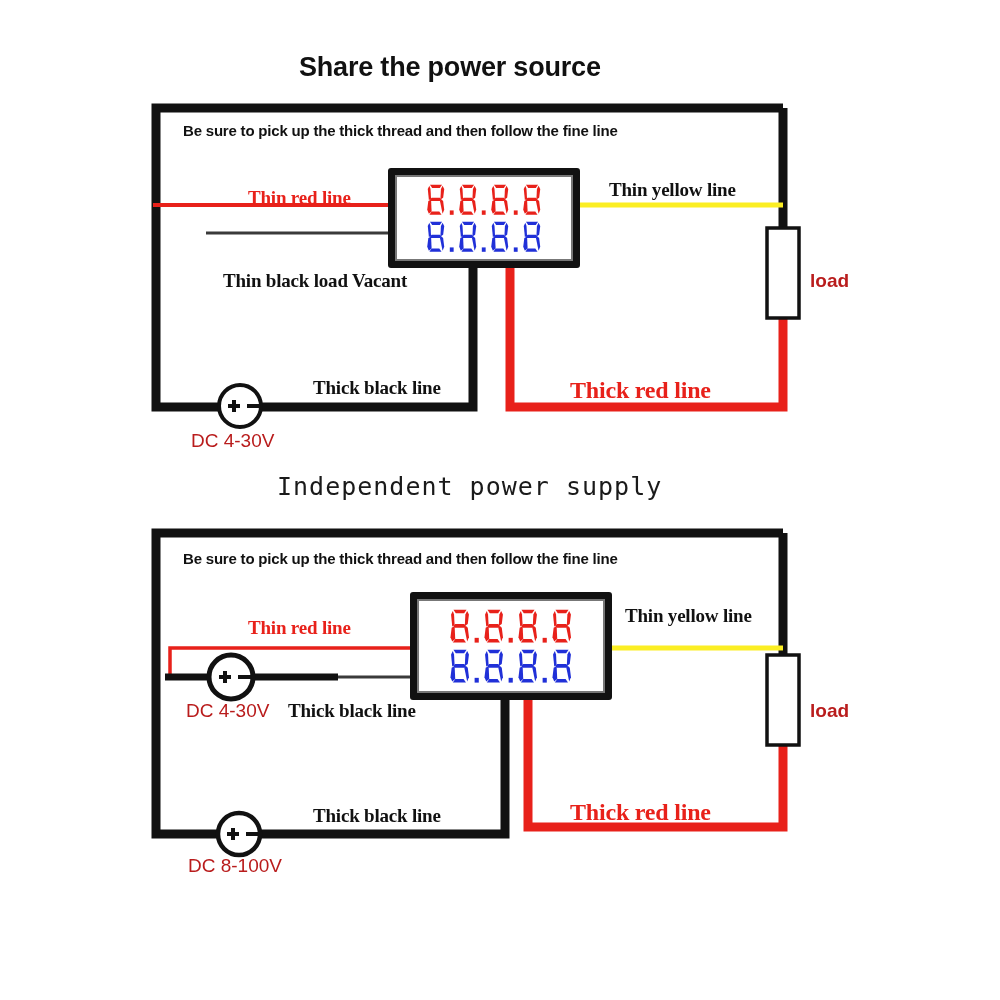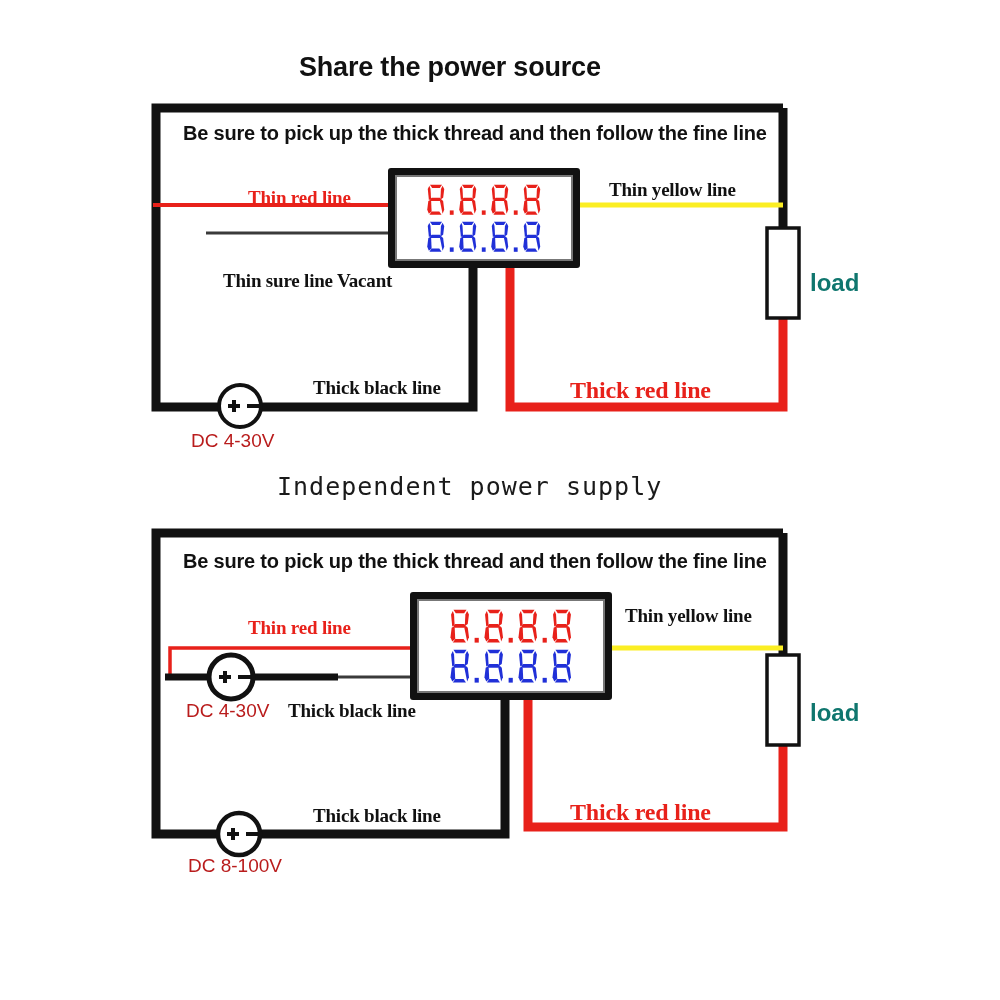--- a/index.html
+++ b/index.html
@@ -43,21 +43,21 @@
   .title-mono {
     font-family: "DejaVu Sans Mono", monospace;
     font-weight: normal;
     font-size: 25px;
     color: #1a1a1a;
     letter-spacing: 1.0px;
   }
   .note {
     font-family: "Liberation Sans", sans-serif;
     font-weight: bold;
-    font-size: 20px;
+    font-size: 15px;
     color: #111111;
     letter-spacing: -0.2px;
   }
   .wire-lbl {
     font-family: Liberation Serif, serif;
     font-weight: bold;
     font-size: 19px;
     color: #111111;
     letter-spacing: -0.2px;
   }
@@ -65,22 +65,22 @@
   .wire-lbl.big   { font-size: 24px; text-align: center; }
   .batt-lbl {
     font-family: "Liberation Sans", sans-serif;
     font-weight: normal;
     font-size: 19px;
     color: #b91c1c;
   }
   .load-lbl {
     font-family: "Liberation Sans", sans-serif;
     font-weight: bold;
-    font-size: 24px;
-    color: #0f766e;
+    font-size: 19px;
+    color: #b91c1c;
   }
 
   
   .meter {
     position: absolute;
     background: #ffffff;
     border: 7px solid #111111;
     border-radius: 3px;
     box-sizing: border-box;
     display: flex;
@@ -136,21 +136,21 @@
     <circle cx="240" cy="406" r="21" fill="#ffffff" stroke="#111111" stroke-width="4"></circle>
     <path d="M 228 406 L 240 406" stroke="#111111" stroke-width="4" fill="none"></path>
     <path d="M 234 400 L 234 412" stroke="#111111" stroke-width="4" fill="none"></path>
     <path d="M 247 406 L 260 406" stroke="#111111" stroke-width="4" fill="none"></path>
   </svg>
 
   <div class="lbl note" style="left:183px; top:123px;">Be sure to pick up the thick thread and then follow the fine line</div>
 
   <div class="lbl wire-lbl red" style="left:248px; top:188px;">Thin red line</div>
 
-  <div class="lbl wire-lbl" style="left:223px; top:271px;">Thin sure line Vacant</div>
+  <div class="lbl wire-lbl" style="left:223px; top:271px;">Thin black load Vacant</div>
 
   <div class="lbl wire-lbl" style="left:609px; top:180px;">Thin yellow line</div>
 
   <div class="lbl wire-lbl" style="left:313px; top:378px;">Thick black line</div>
 
   <div class="lbl wire-lbl red big" style="left:570px; top:378px;">Thick red line</div>
 
   <div class="lbl load-lbl" style="left:810px; top:271px;">load</div>
 
   <div class="lbl batt-lbl" style="left:191px; top:431px;">DC 4-30V</div>

